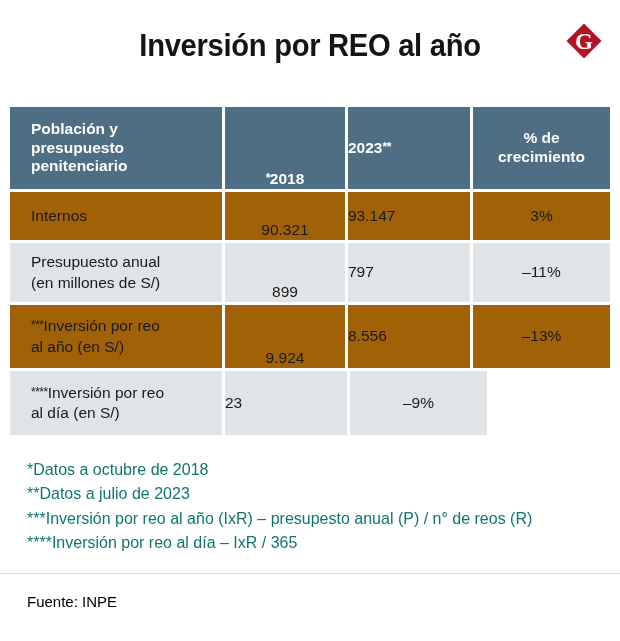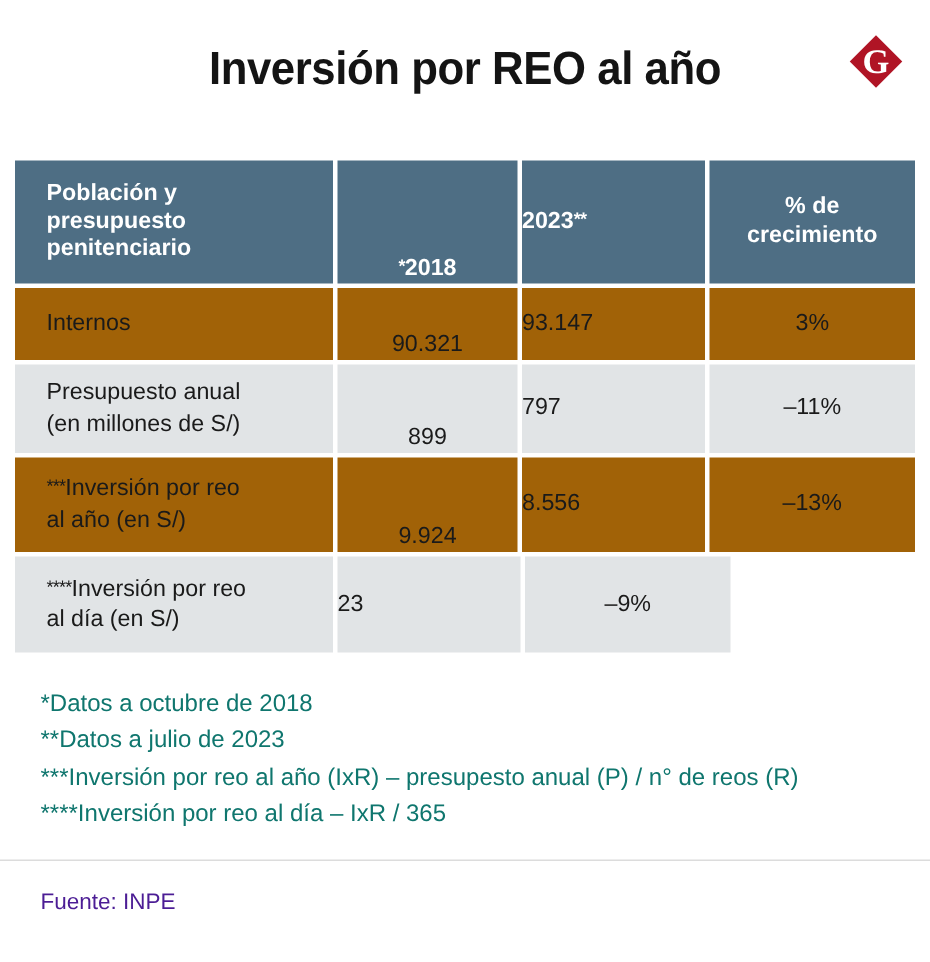--- a/index.html
+++ b/index.html
@@ -135,21 +135,21 @@
     top: 573px;
     height: 1px;
     background: #dcdcdc;
   }
 
   .source {
     position: absolute;
     left: 27px;
     top: 593px;
     font-size: 15px;
-    color: #4c1d95;
+    color: #000000;
   }
 </style>
 </head>
 <body>
 
 <div class="infographic">
 
   <div class="title-bar">
     <div class="title">Inversión por REO al año</div>
 

